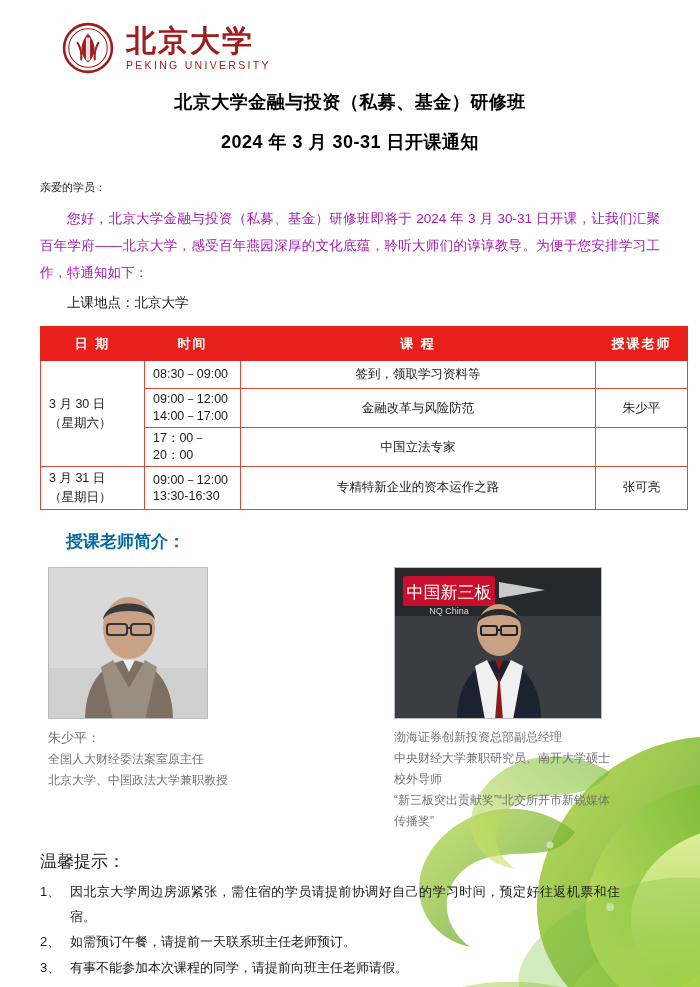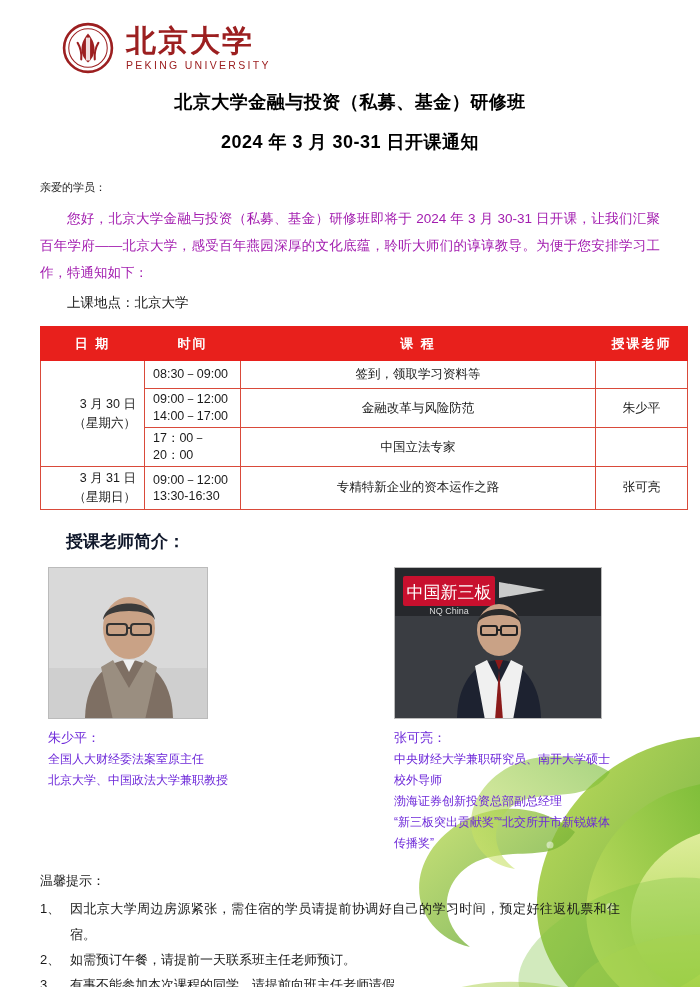--- a/index.html
+++ b/index.html
@@ -108,31 +108,31 @@
     height: 34px;
     border: 1px solid #e8201c;
   }
   table.sched td {
     border: 1px solid #d94a3a;
     height: 28px;
     padding: 2px 8px;
     color: #1a1a1a;
     vertical-align: middle;
   }
-  td.c-date   { text-align: right; width: 104px; line-height: 1.5; }
+  td.c-date   { text-align: left; width: 104px; line-height: 1.5; }
   td.c-time   { text-align: left; width: 96px; margin-top: 8px; }
   td.c-course { text-align: center; padding-left: 12px; }
   td.c-teacher{ text-align: center; width: 92px; }
 
   
   .teachers-title {
     margin: 20px 0 0 26px;
     font-size: 17px;
     font-weight: 700;
-    color: #0f172a;
+    color: #0369a1;
   }
   .photos {
     margin-top: 14px;
     display: flex;
     gap: 52px;
     padding-left: 8px;
   }
   .photo-block { width: 260px; }
   .photo {
     width: 160px;
@@ -142,29 +142,29 @@
     position: relative;
     overflow: hidden;
     background: #fca5a5;
   }
   .photo.wide { width: 208px; height: 152px; margin-left: 34px; }
 
   .bio {
     margin-top: 8px;
     font-size: 12px;
     line-height: 1.75;
-    color: #6d28d9;
+    color: #737373;
   }
   .bio .name { font-size: 13px; }
   .bio.center { text-align: left; padding-left: 34px; }
 
   
   .notes-title {
     margin-top: 18px;
-    font-size: 13px;
+    font-size: 17px;
     color: #1a1a1a;
   }
   ol.notes {
     margin: 6px 0 0 0;
     padding: 0;
     list-style: none;
     font-size: 13px;
     line-height: 1.95;
     color: #1a1a1a;
   }
@@ -307,23 +307,22 @@
           <rect x="86" y="58" width="16" height="9" rx="2" fill="none" stroke="#222" stroke-width="2"></rect>
           <rect x="106" y="58" width="16" height="9" rx="2" fill="none" stroke="#222" stroke-width="2"></rect>
           <line x1="102" y1="62" x2="106" y2="62" stroke="#222" stroke-width="2"></line>
           <path d="M62 152 C62 112, 84 92, 104 92 C124 92, 146 112, 146 152 Z" fill="#1d2230"></path>
           <path d="M92 92 L104 116 L116 92 L128 98 L118 152 L90 152 L80 98 Z" fill="#f0f0f0"></path>
           <path d="M100 92 L104 102 L108 92 Z" fill="#8b1a1a"></path>
           <path d="M104 102 L100 152 L108 152 Z" fill="#8b1a1a"></path>
         </svg>
       </div>
       <div class="bio center">
-        <div class="name">张可亮：</div>
+        <div>渤海证券创新投资总部副总经理</div>
         <div>中央财经大学兼职研究员、南开大学硕士校外导师</div>
-        <div>渤海证券创新投资总部副总经理</div>
         <div>“新三板突出贡献奖”“北交所开市新锐媒体传播奖”</div>
       </div>
     </div>
 
   </div>
 
   <div class="notes-title">温馨提示：</div>
   <ol class="notes" id="notes-list">
       <li><span class="num">1、</span><span>因北京大学周边房源紧张，需住宿的学员请提前协调好自己的学习时间，预定好往返机票和住宿。</span></li>
       <li><span class="num">2、</span><span>如需预订午餐，请提前一天联系班主任老师预订。</span></li>

